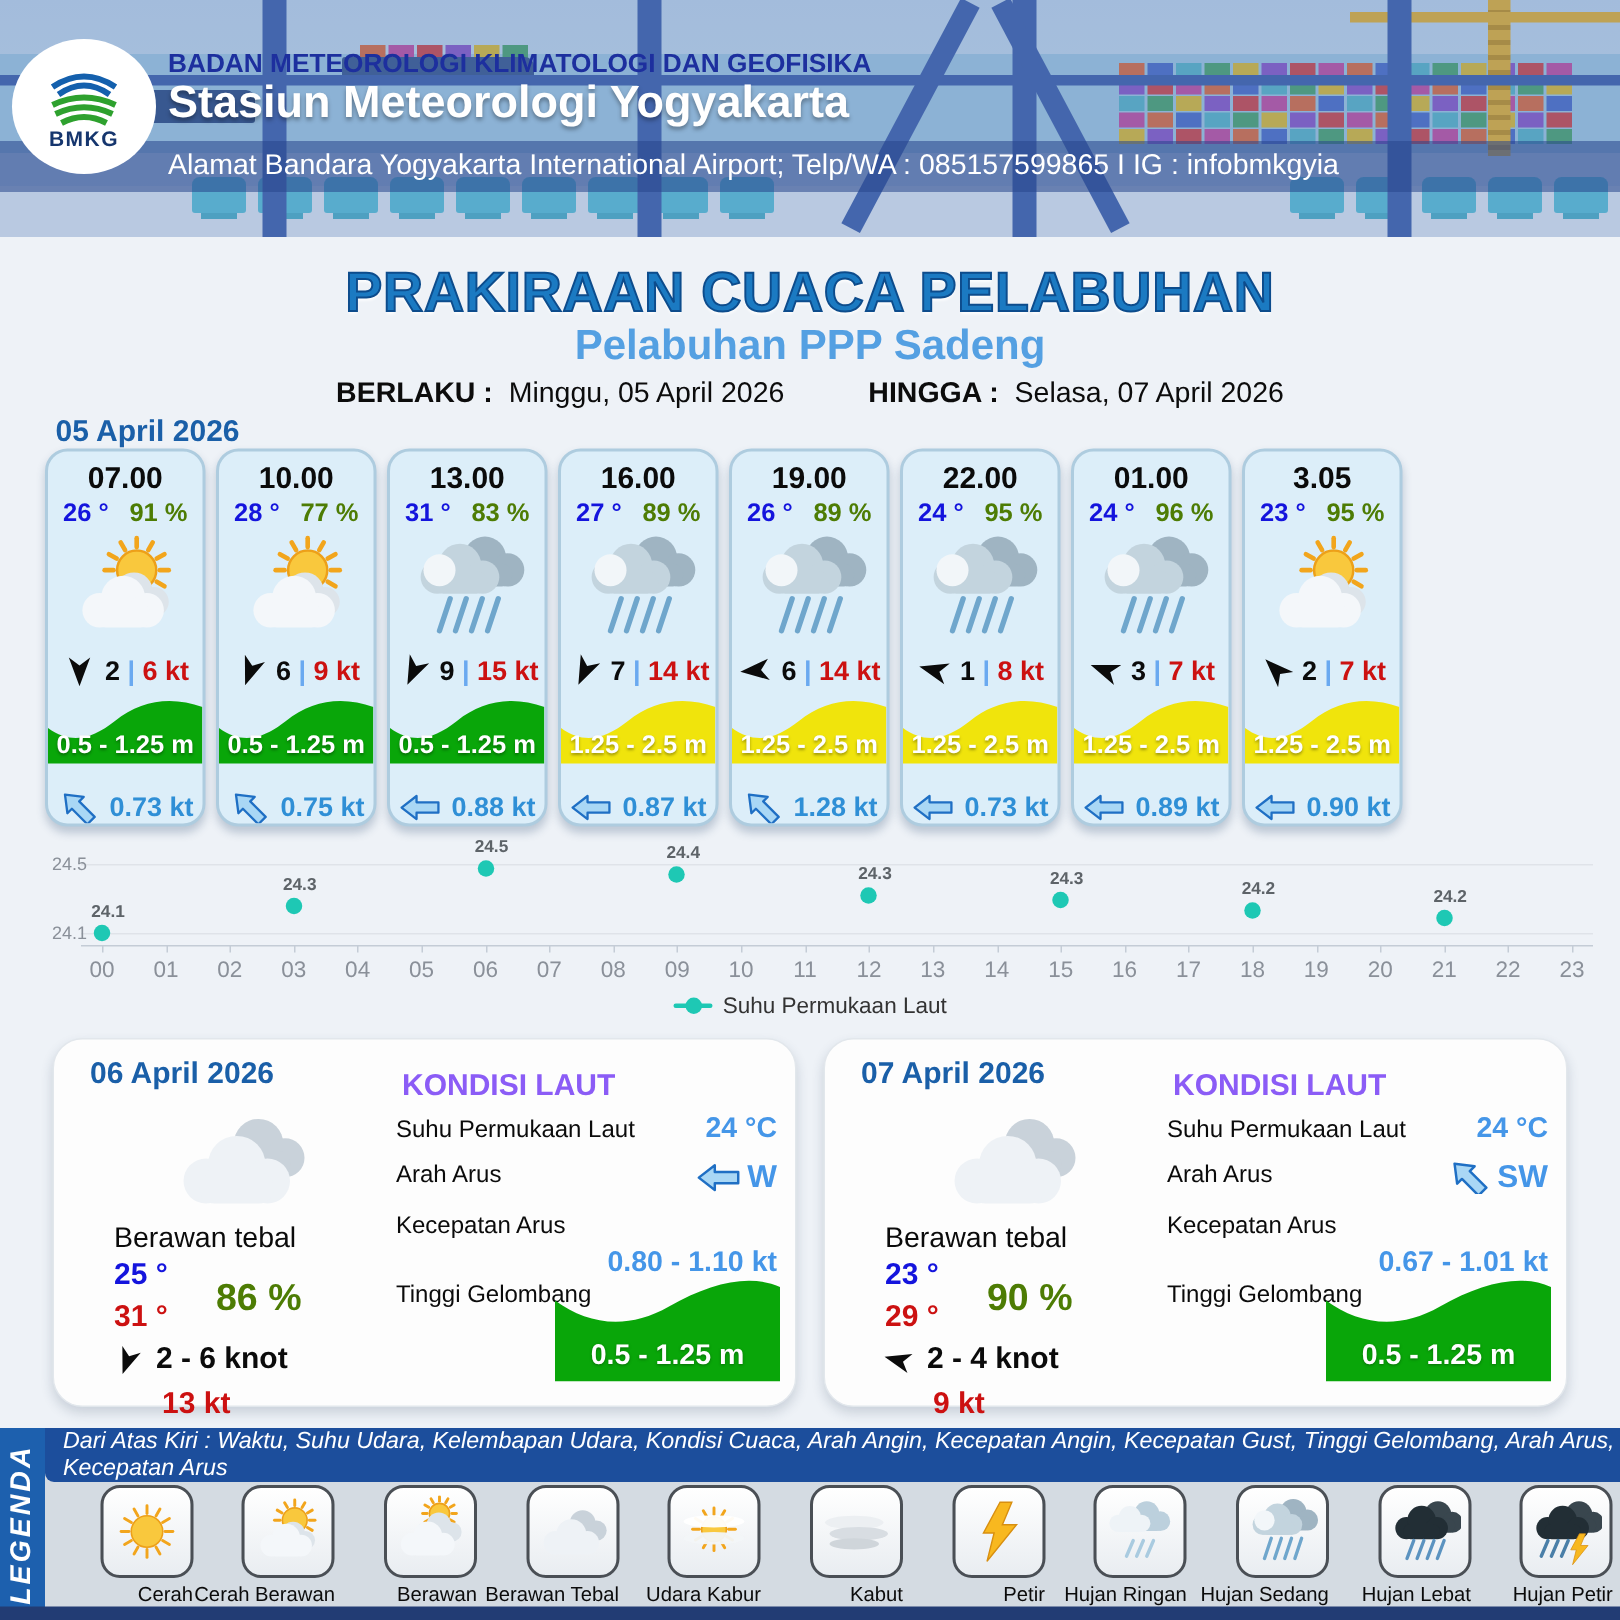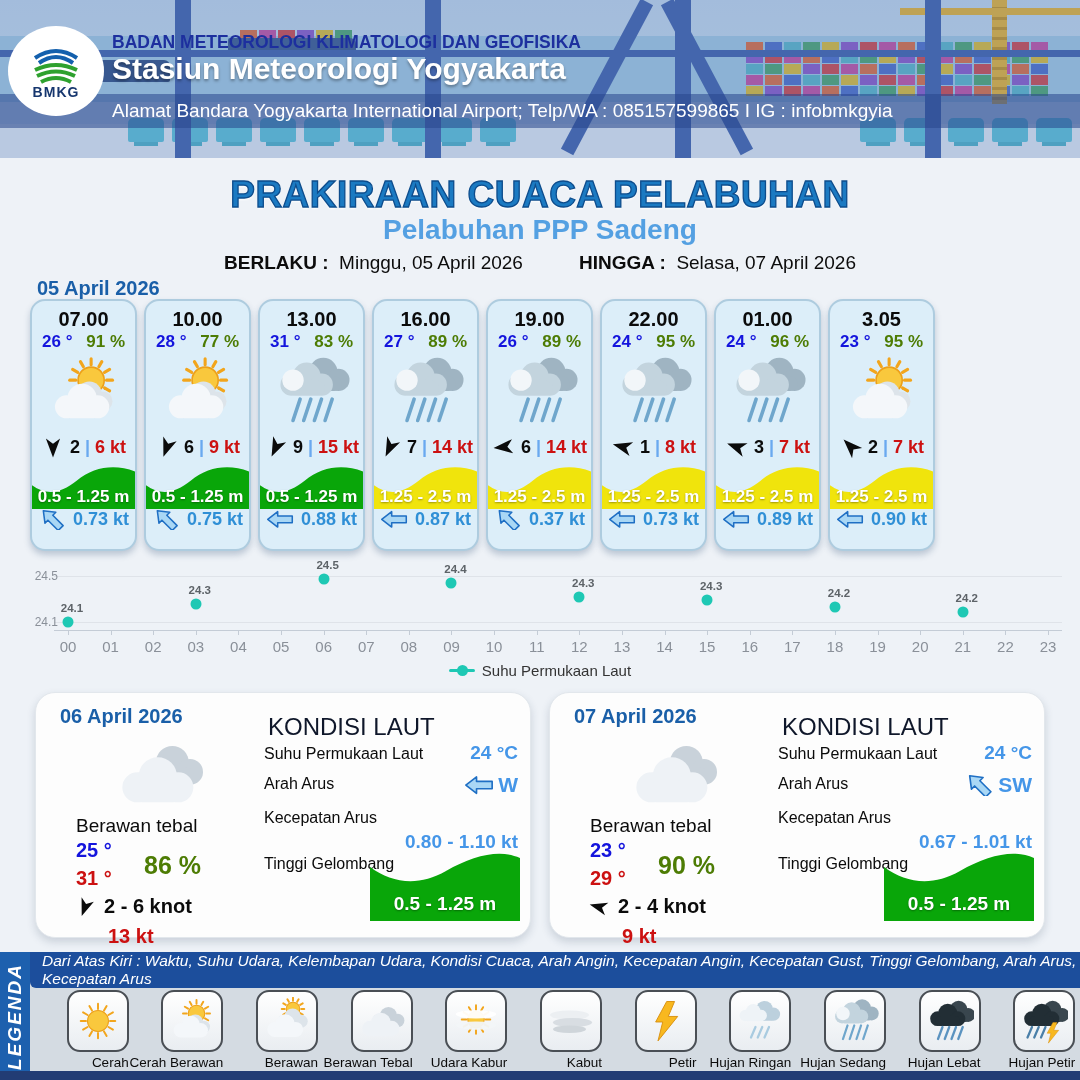--- a/index.html
+++ b/index.html
@@ -50,21 +50,21 @@
   .fc-th { display:flex; justify-content:space-between; padding:1px 10px 0 10px; font-size:17px; font-weight:bold; }
   .fc-temp { color:#1414dd; } .fc-hum { color:#4d7c04; }
   .fc-icon { height:80px; display:flex; align-items:center; justify-content:center; }
   .fc-wind { height:32px; display:flex; align-items:center; justify-content:center; gap:5px;
     font-size:18px; font-weight:bold; color:#0b0b0b; }
   .fc-sep { color:#6aa9f0; } .fc-gust { color:#cc1111; }
   .fc-wave { position:relative; height:47px; margin-top:auto; }
   .fc-wave svg { position:absolute; inset:0; width:100%; height:100%; }
   .fc-wave span { position:absolute; left:0; right:0; bottom:2px; text-align:center; color:#fff;
     font-size:17px; font-weight:bold; text-shadow:0 1px 2px rgba(0,0,0,.35); }
-  .fc-cur { height:40px; display:flex; align-items:flex-start; justify-content:center; gap:7px;
+  .fc-cur { height:40px; display:flex; align-items:flex-end; justify-content:center; gap:7px;
     font-size:18px; font-weight:bold; color:#2f8fd6; }
 
   
   .chart { position:absolute; left:0; top:556px; width:1080px; height:136px; }
   .gline { position:absolute; height:1px; background:#dfe3e9; }
   .axline { position:absolute; height:1px; background:#c4ccd6; }
   .ylab { position:absolute; font-size:12px; color:#8a9099; width:34px; text-align:right; }
   .tick { position:absolute; width:1px; height:5px; background:#c4ccd6; }
   .xlab { position:absolute; font-size:15px; color:#8a9099; transform:translateX(-50%); }
   .pt { position:absolute; width:11px; height:11px; border-radius:50%; transform:translate(-50%,-50%); }
@@ -80,21 +80,21 @@
   .dc-date { position:absolute; left:24px; top:12px; font-size:20px; font-weight:bold; color:#1a5fa8; }
   .dc-icon { position:absolute; left:78px; top:34px; }
   .dc-cond { position:absolute; left:40px; top:122px; font-size:19px; color:#0b0b0b; }
   .dc-tmin { position:absolute; left:40px; top:146px; font-size:20px; font-weight:bold; color:#1414dd; }
   .dc-tmax { position:absolute; left:40px; top:174px; font-size:20px; font-weight:bold; color:#cc1111; }
   .dc-hum  { position:absolute; left:108px; top:158px; font-size:25px; font-weight:bold; color:#4d7c04; }
   .dc-wind { position:absolute; left:38px; top:202px; display:flex; align-items:center; gap:8px;
     font-size:20px; font-weight:bold; color:#0b0b0b; }
   .dc-gust { position:absolute; left:72px; top:232px; font-size:20px; font-weight:bold; color:#cc1111; }
   .sea-block { position:absolute; left:218px; top:0; width:278px; height:246px; }
-  .sb-title { position:absolute; left:14px; top:20px; font-size:24px; font-weight:normal; color:#0f172a; }
+  .sb-title { position:absolute; left:14px; top:20px; font-size:20px; font-weight:bold; color:#8b5cf6; }
   .sb-lab { position:absolute; left:10px; font-size:16px; color:#0b0b0b; }
   .sb-val { position:absolute; right:14px; font-size:19px; font-weight:bold; color:#4596e8; }
   .sb-dir { position:absolute; right:14px; display:flex; align-items:center; gap:4px;
     font-size:21px; font-weight:bold; color:#4596e8; }
   .sb-wave { position:absolute; right:12px; top:148px; width:150px; height:80px; }
   .sb-wave svg { position:absolute; inset:0; }
   .sb-wave span { position:absolute; left:0; right:0; bottom:6px; text-align:center; color:#fff;
     font-size:19px; font-weight:bold; text-shadow:0 1px 2px rgba(0,0,0,.35); }
 
   
@@ -510,21 +510,21 @@
         <div class="fc-wave">
           <svg viewBox="0 0 120 50" preserveAspectRatio="none">
             <path d="M0,24 C18,36 34,32 52,19 C72,4 96,1 120,9 L120,50 L0,50 Z" fill="#f0e40c"></path>
           </svg>
           <span>1.25 - 2.5 m</span>
         </div>
         <div class="fc-cur">
           <svg width="28" height="20.72" viewBox="0 0 36 27">
             <path d="M2,13.5 L15,3.5 L15,9 L34,9 L34,18 L15,18 L15,23.5 Z" fill="#a9d7f5" stroke="#1f6fc4" stroke-width="2" stroke-linejoin="round" transform="rotate(45 18 13.5)"></path>
           </svg>
-          <span>0.37 kt</span>
+          <span>1.28 kt</span>
         </div>
       </div>
       <div class="fcard">
         <div class="fc-time">22.00</div>
         <div class="fc-th">
           <span class="fc-temp">24 °</span>
           <span class="fc-hum">95 %</span>
         </div>
         <div class="fc-icon">
           <svg width="76" height="76" viewBox="0 0 64 64">

